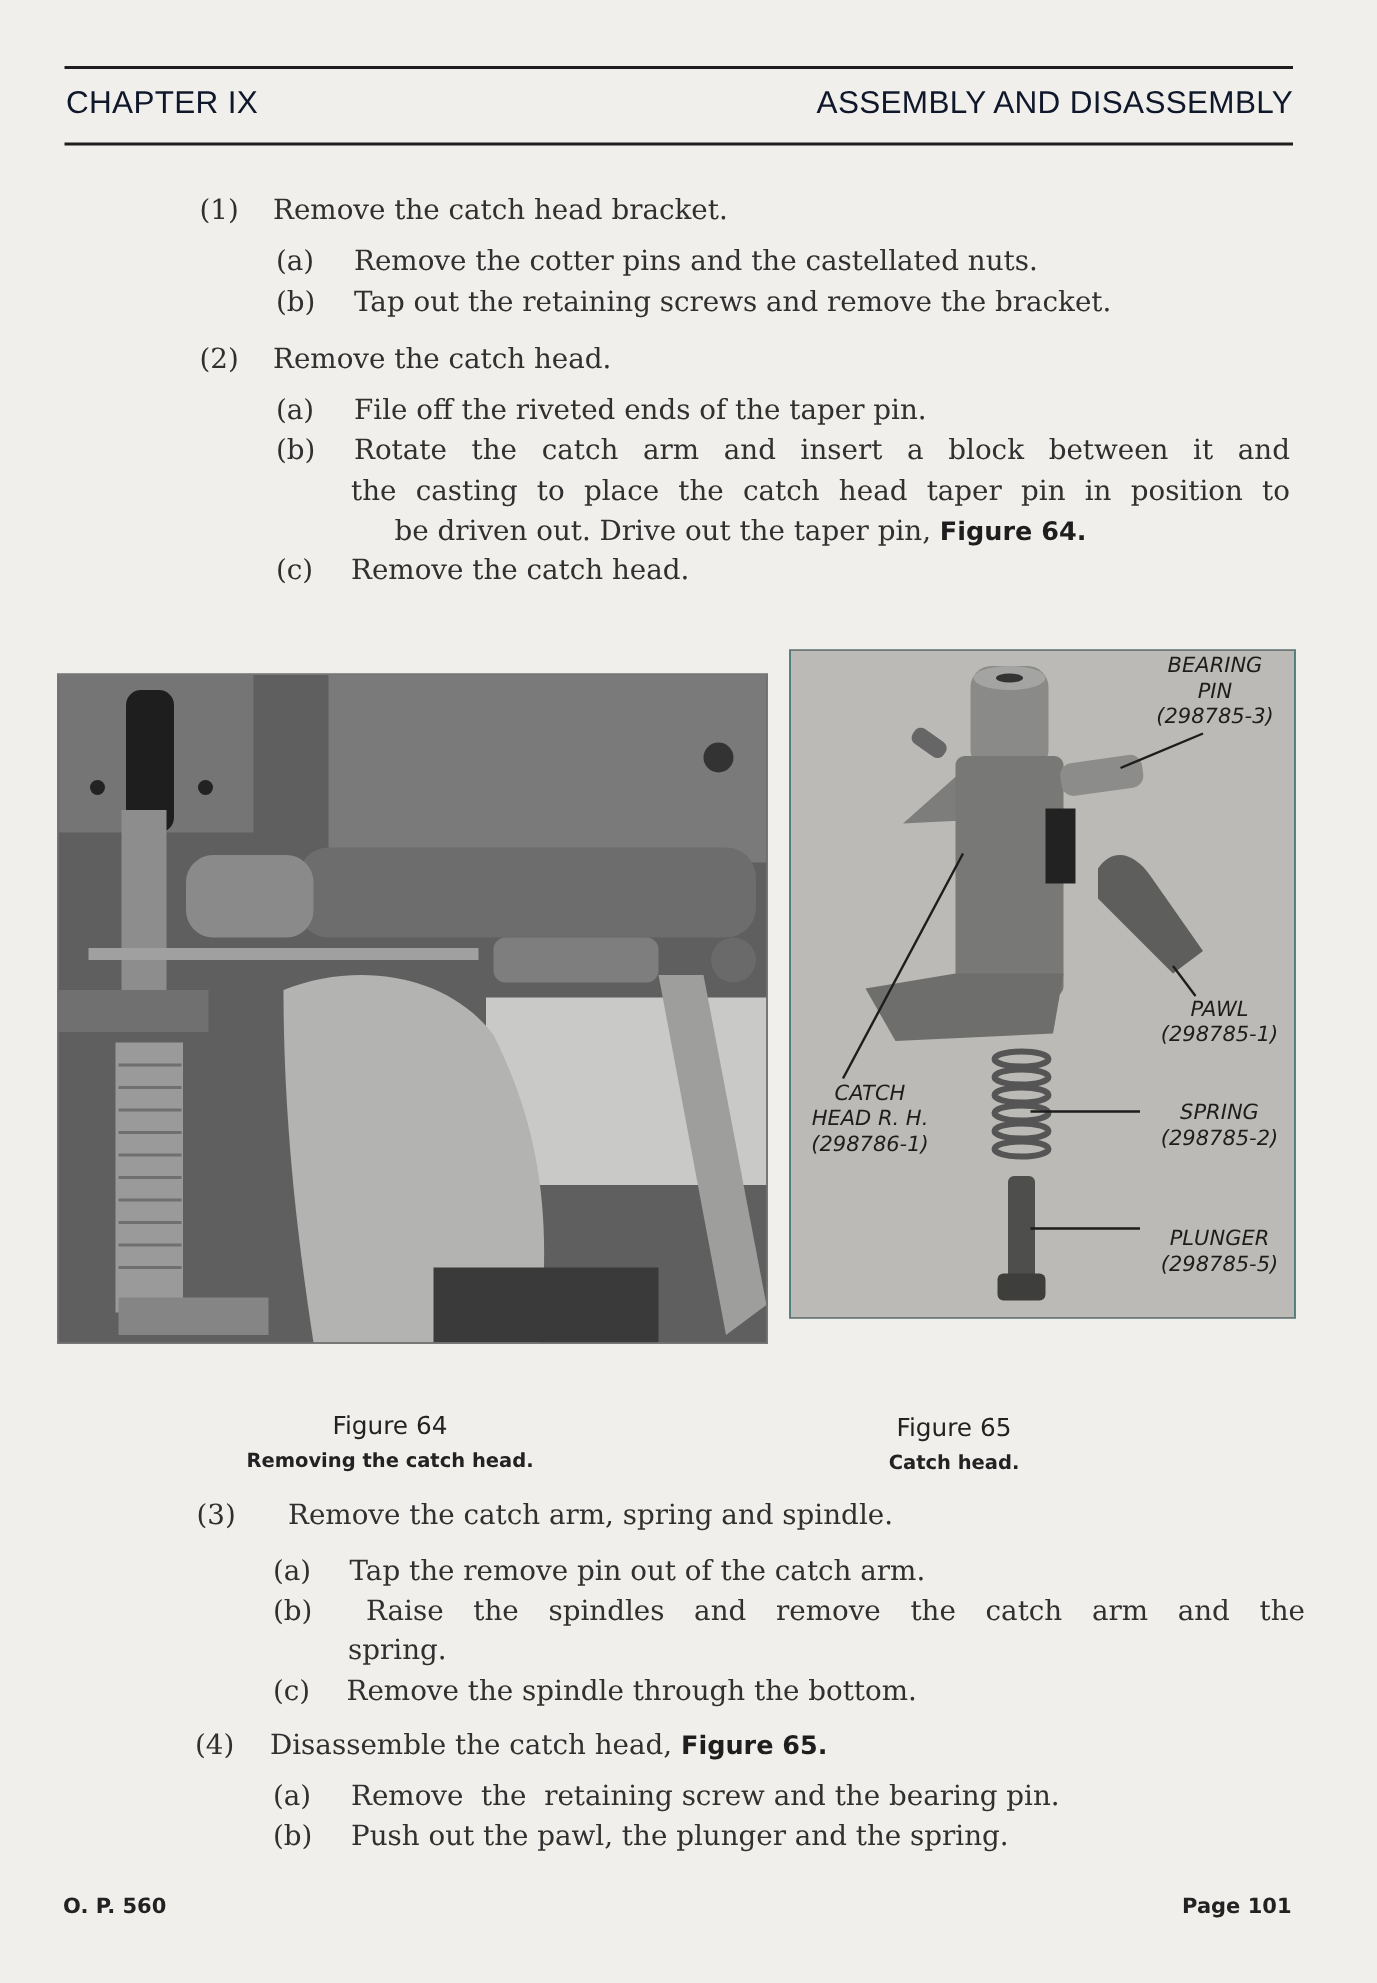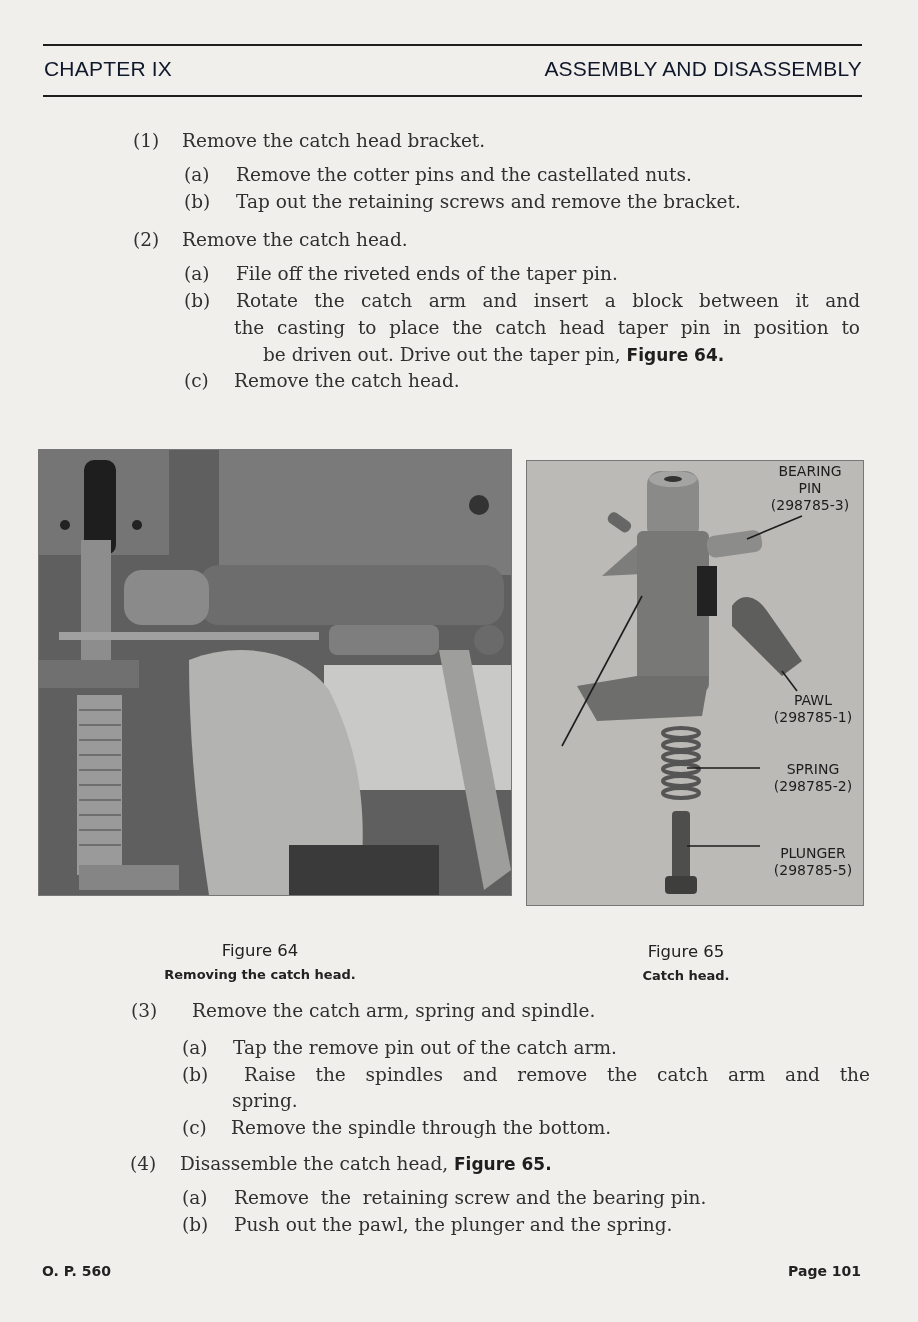--- a/index.html
+++ b/index.html
@@ -15,21 +15,21 @@
     .hdr-right { right: 56px; }
 
     .line { position: absolute; font-family: "DejaVu Serif", serif; font-size: 18.5px; color: #303030; white-space: nowrap; }
     .num { position: absolute; }
     .txt { position: absolute; }
     .just { text-align: justify; text-align-last: justify; }
     b.fig { font-family: "DejaVu Sans", sans-serif; font-weight: bold; font-size: 17px; color: #1e1e1e; }
 
     .photo { position: absolute; border: 1px solid #777; overflow: hidden; }
     #fig64 { left: 38px; top: 449px; width: 472px; height: 445px; background: #6b6b6b; }
-    #fig65 { left: 526px; top: 460px; width: 336px; height: 444px; background: #0f766e; }
+    #fig65 { left: 526px; top: 433px; width: 336px; height: 444px; background: #0f766e; font-style: italic; }
 
     .lbl { position: absolute; font-family: "DejaVu Sans", sans-serif; font-size: 14px; line-height: 17px; color: #1d1d1d; text-align: center; }
 
     .caption { position: absolute; font-family: "DejaVu Sans", sans-serif; color: #222; text-align: center; margin-top: 32px; }
     .cap-title { font-size: 16.5px; }
     .cap-sub { font-size: 13px; font-weight: bold; }
 
     .foot { position: absolute; top: 1263px; font-family: "DejaVu Sans", sans-serif; font-size: 14px; font-weight: bold; color: #222; }
   </style>
 </head>
@@ -152,35 +152,40 @@
   </svg>
   <div class="lbl" style="left:230px; top:2px; width:106px;">
     <div>BEARING</div>
     <div>PIN</div>
     <div>(298785-3)</div>
   </div>
   <div class="lbl" style="left:238px; top:231px; width:96px;">
     <div>PAWL</div>
     <div>(298785-1)</div>
   </div>
+  <div class="lbl" style="left:0px; top:287px; width:106px;">
+    <div>CATCH</div>
+    <div>HEAD R. H.</div>
+    <div>(298786-1)</div>
+  </div>
   <div class="lbl" style="left:238px; top:300px; width:96px;">
     <div>SPRING</div>
     <div>(298785-2)</div>
   </div>
   <div class="lbl" style="left:238px; top:384px; width:96px;">
     <div>PLUNGER</div>
     <div>(298785-5)</div>
   </div>
 </div>
 
 <div class="caption" style="left:140px; top:909px; width:240px;">
   <div class="cap-title">Figure 64</div>
   <div class="cap-sub" style="margin-top:7px;">Removing the catch head.</div>
 </div>
-<div class="caption" style="left:616px; top:910px; width:140px;">
+<div class="caption" style="left:566px; top:910px; width:140px;">
   <div class="cap-title">Figure 65</div>
   <div class="cap-sub" style="margin-top:7px;">Catch head.</div>
 </div>
 
 <div>
   <div class="line" style="top:1000px;">
     <span class="num" style="left:131px;">(3)</span>
     <span class="txt" style="left:192px;">Remove the catch arm, spring and spindle.</span>
   </div>
   <div class="line" style="top:1037px;">

